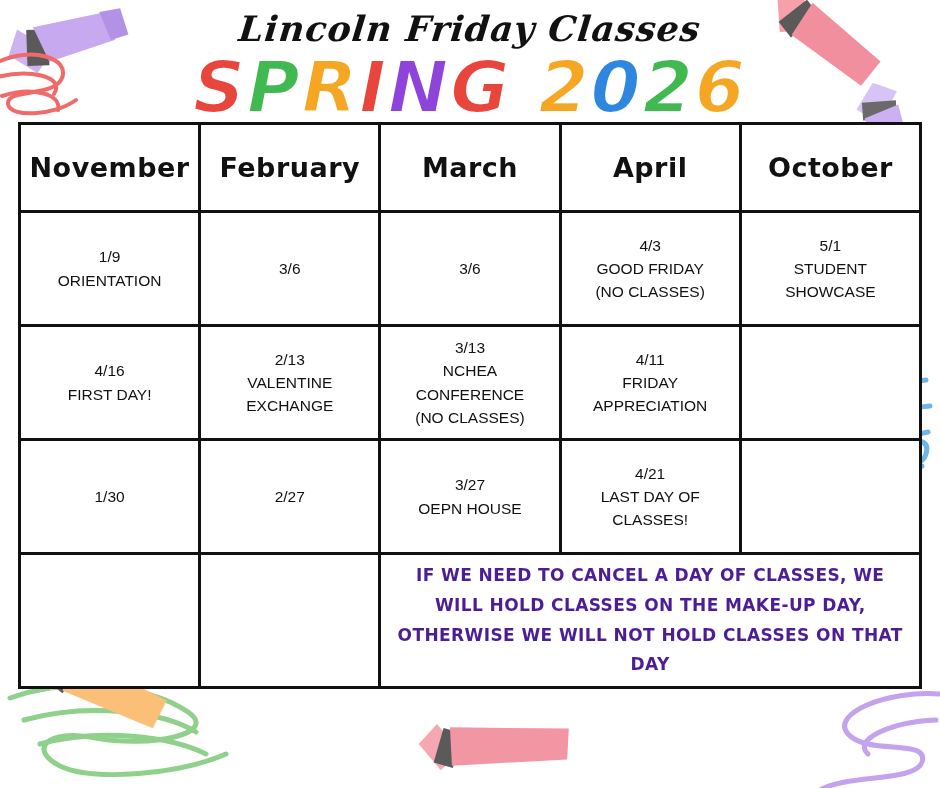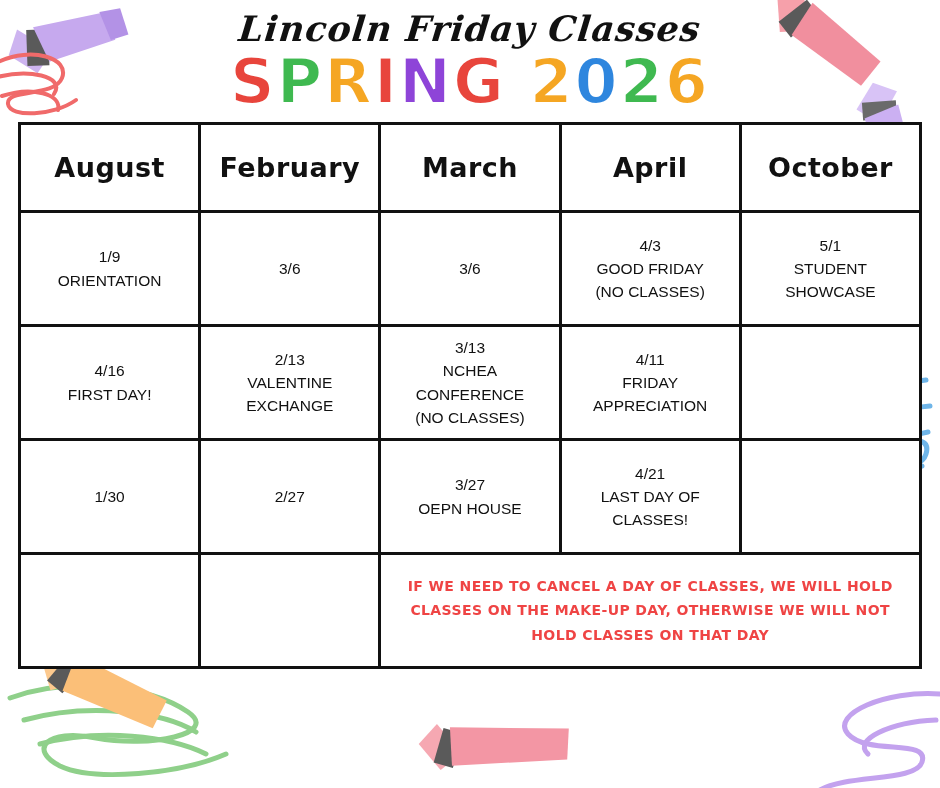--- a/index.html
+++ b/index.html
@@ -31,23 +31,24 @@
     font-size: 35px;
     letter-spacing: 1px;
     color: #111;
     margin-top: 8px;
     transform: skewX(-6deg);
   }
   .big-title {
     margin-top: 2px;
     font-family: "DejaVu Sans", sans-serif;
     font-weight: 900;
-    font-size: 62px;
+    font-size: 72px;
     letter-spacing: 2px;
     line-height: 1;
+    font-style: italic;
     -webkit-text-stroke: 2px #ffffff;
   }
   .big-title span { display: inline-block; }
 
   
   .cal-wrap {
     position: absolute;
     left: 18px; top: 122px;
     width: 904px;
   }
@@ -75,25 +76,25 @@
     height: 114px;
     font-size: 15.5px;
     line-height: 1.5;
     color: #111;
     padding: 4px 6px;
   }
   td.note {
     height: 114px;
     font-family: "DejaVu Sans", sans-serif;
     font-weight: 700;
-    font-size: 14px;
+    font-size: 17px;
     line-height: 1.75;
     letter-spacing: 0.4px;
     padding: 6px 10px;
-    color: #ef4444;
+    color: #4c1d95;
   }
   .cellline { display: block; }
 </style>
 </head>
 <body>
 
 <div id="page">
 
   <svg class="deco" style="left:-10px; top:-20px;" width="170" height="120" viewBox="0 0 170 120">
     <g transform="rotate(-30 85 60)">
@@ -170,21 +171,21 @@
 
   <div class="header">
     <div class="script-title">Lincoln Friday Classes</div>
     <div class="big-title"><span style="color: rgb(232, 69, 60);">S</span><span style="color: rgb(63, 185, 80);">P</span><span style="color: rgb(245, 166, 35);">R</span><span style="color: rgb(232, 69, 60);">I</span><span style="color: rgb(142, 68, 216);">N</span><span style="color: rgb(232, 69, 60);">G</span><span style="color: rgb(17, 17, 17);">&nbsp;</span><span style="color: rgb(245, 166, 35);">2</span><span style="color: rgb(46, 134, 222);">0</span><span style="color: rgb(63, 185, 80);">2</span><span style="color: rgb(245, 166, 35);">6</span></div>
   </div>
 
   <div class="cal-wrap">
     <table class="cal">
       <thead>
         <tr id="hdr-row">
-            <th>August</th>
+            <th>November</th>
             <th>February</th>
             <th>March</th>
             <th>April</th>
             <th>October</th>
           </tr>
       </thead>
       <tbody id="cal-body">
           <tr>
             <td class="day">
               <span class="cellline">1/9</span>

